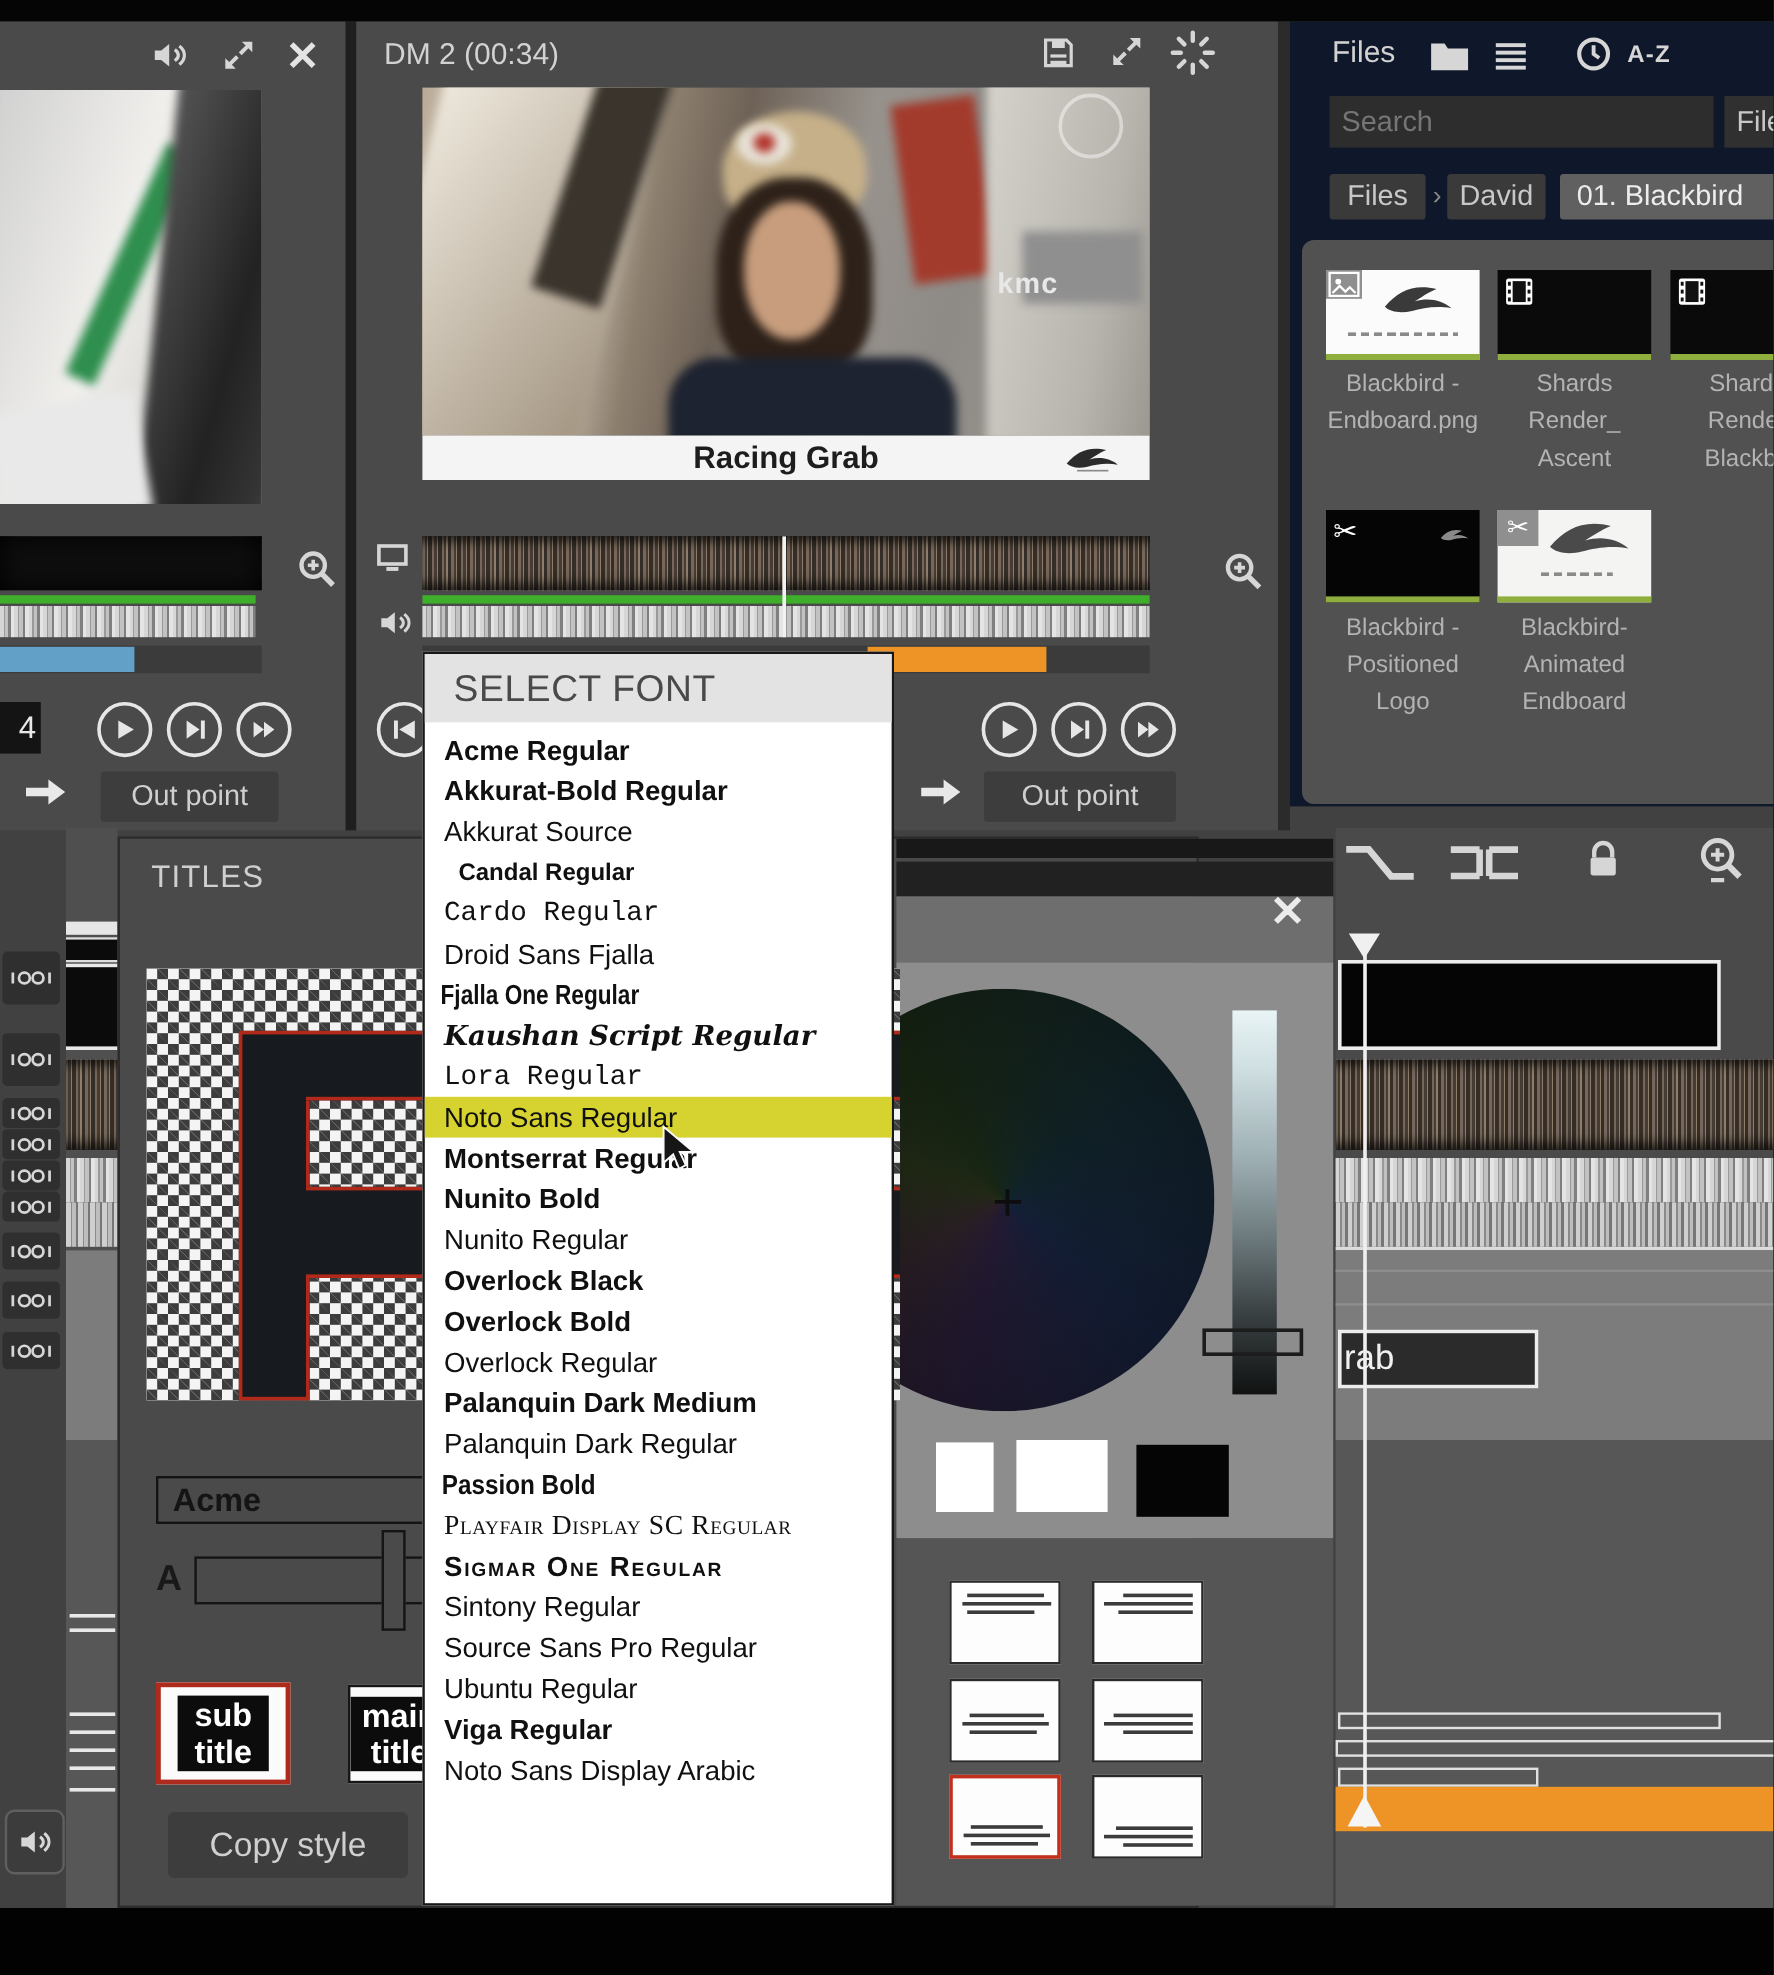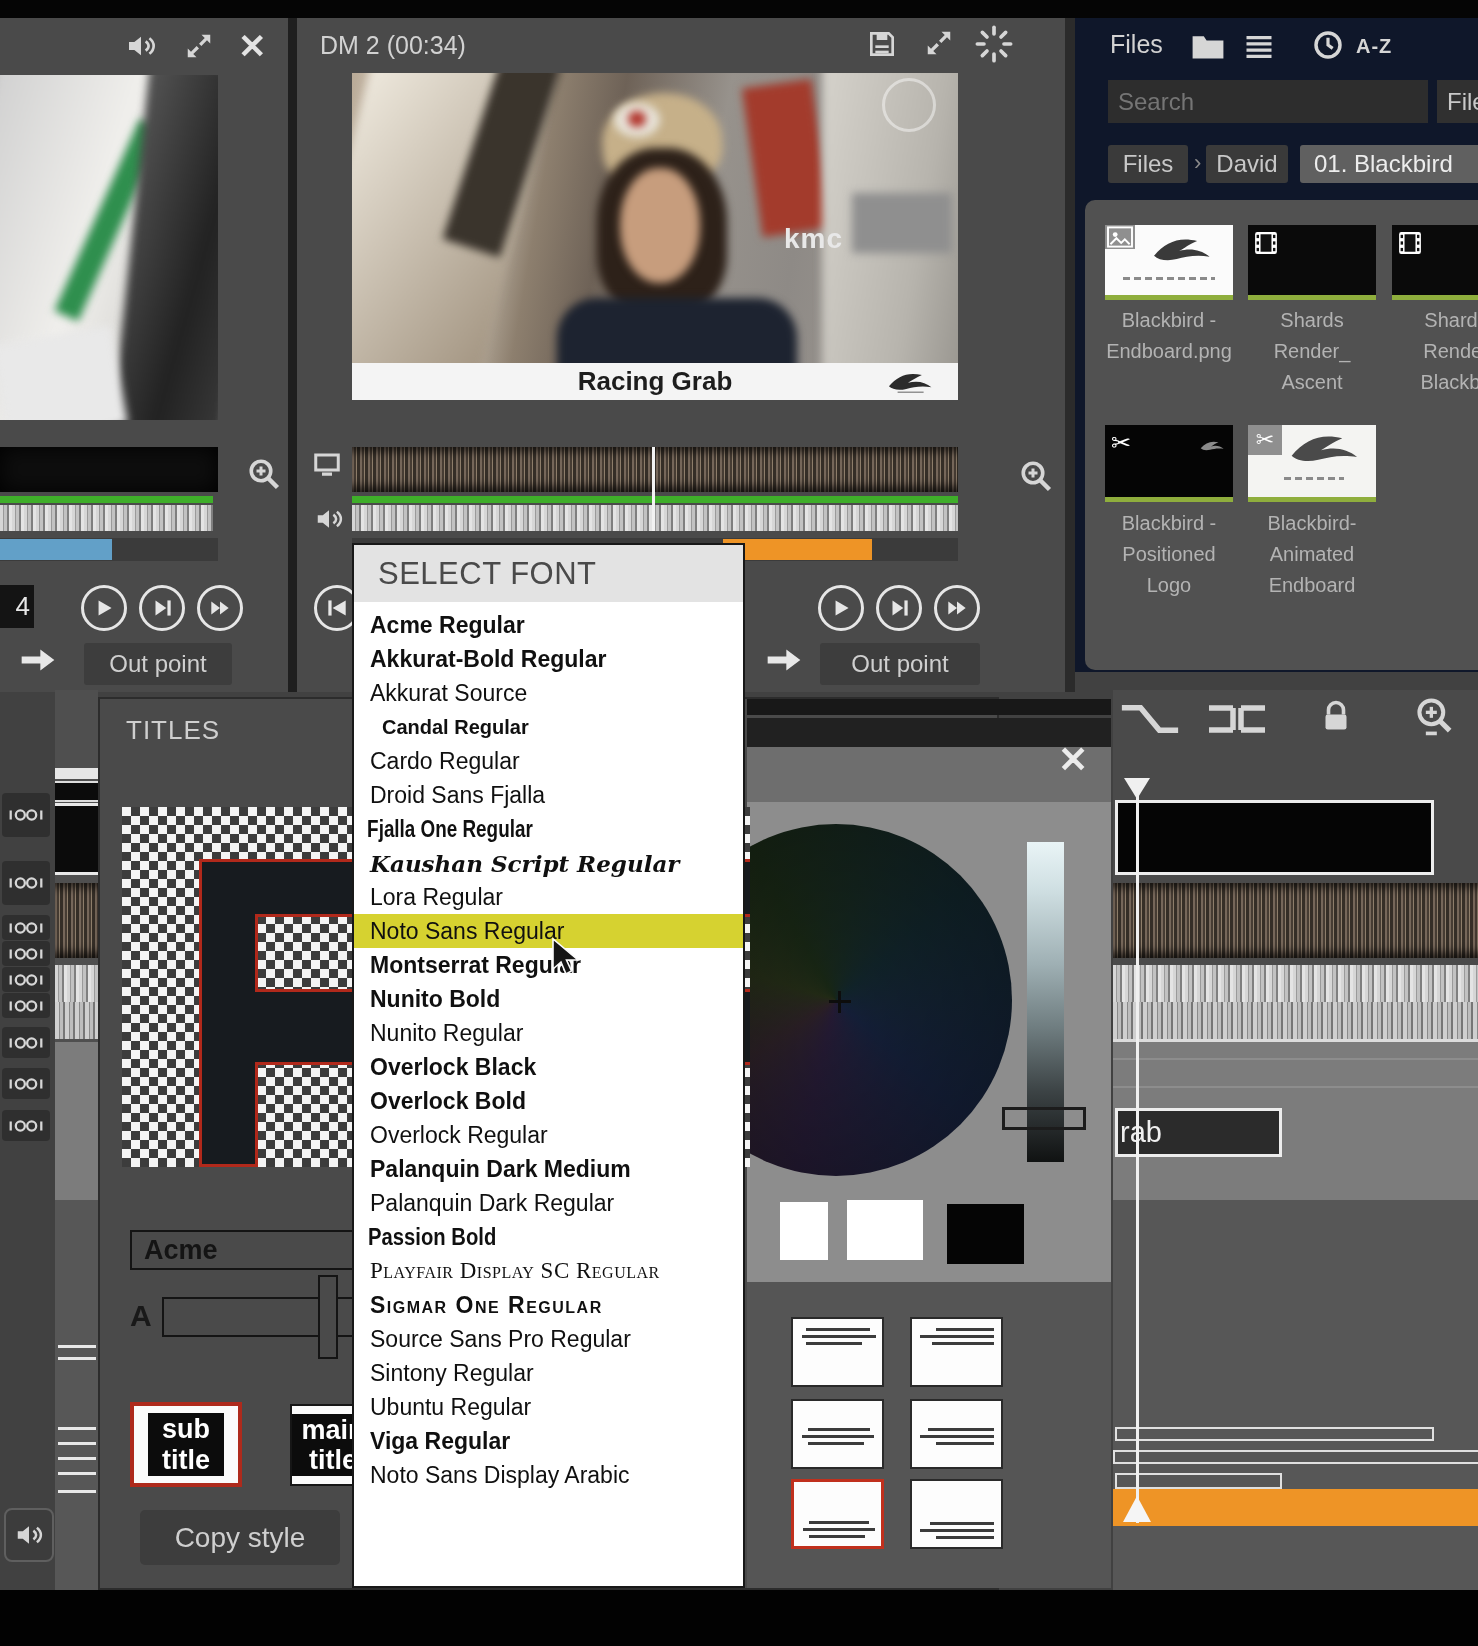--- a/index.html
+++ b/index.html
@@ -34,21 +34,21 @@
   .tlabel{color:#b3b3b3;font-size:20px;line-height:1.55;text-align:center;}
   .gunderline{position:absolute;left:0;bottom:0;width:100%;height:5px;background:#8fae3d;}
   .dashrow{height:3px;background:repeating-linear-gradient(90deg,#8a8a8a 0 7px,transparent 7px 11px);}
   
   #fontmenu{background:#fff;border:2px solid #181818;box-sizing:border-box;}
   #fontmenu .mhead{height:57px;background:#e3e3e3;color:#4a4a4a;font-size:31px;display:flex;align-items:center;padding-left:24px;letter-spacing:.5px;}
   #fontmenu ul{list-style:none;margin:6px 0 0 0;padding:0;}
   #fontmenu li{height:34px;display:flex;align-items:center;padding:0 16px;font-size:23px;color:#101010;white-space:nowrap;}
   .hl{background:#d6d230;}
   .w5{font-weight:500}.w6{font-weight:600}.w7{font-weight:700}.w8{font-weight:800}
-  .serif{font-family:Liberation Sans, sans-serif;font-size:24px;}
+  .serif{font-family:Liberation Mono, monospace;font-size:24px;}
   .f-kaushan{font-family:"DejaVu Serif",serif;font-style:italic;font-weight:600;}
   .f-fjalla{font-weight:700;transform:scaleX(.82);transform-origin:left center;font-size:25px;}
   .f-passion{font-weight:700;transform:scaleX(.88);transform-origin:left center;font-size:20px;}
   .f-playfair{font-family:"Liberation Serif",serif;font-variant:small-caps;font-size:25px;letter-spacing:.5px;}
   .f-sigmar{font-weight:900;font-variant:small-caps;letter-spacing:1.5px;font-size:24px;}
   .f-overlock{color:#4f4f4f;}
   
   .card{background:#fdfdfd;border:2px solid #2a2a2a;box-sizing:border-box;padding:5px 7px;display:flex;flex-direction:column;}
   .card .ln{height:3px;background:#3c3c3c;margin-top:4px;}
   .track-ic{background:#2f2f2f;border-radius:4px;display:flex;align-items:center;justify-content:center;color:#d6d6d6;}
@@ -164,21 +164,21 @@
       <div class="abs" style="left:470px;top:-20px;width:150px;height:380px;background:linear-gradient(100deg,#d6d3cc,#b7b4ad 60%,#8f8c86);"></div>
       <div class="abs" style="left:500px;top:120px;width:100px;height:60px;background:#8f8f8f;"></div>
       <div class="abs" style="left:250px;top:20px;width:120px;height:95px;background:#c6b089;border-radius:50% 50% 40% 40%;transform:rotate(-4deg);"></div>
       <div class="abs" style="left:262px;top:30px;width:46px;height:34px;background:#e8e4da;border-radius:50%;"></div>
       <div class="abs" style="left:276px;top:38px;width:18px;height:16px;background:#b03028;border-radius:50%;"></div>
       <div class="abs" style="left:245px;top:75px;width:130px;height:165px;background:#2d2119;border-radius:45% 45% 35% 35%;"></div>
       <div class="abs" style="left:268px;top:95px;width:80px;height:115px;background:#c79d7d;border-radius:48%;"></div>
       <div class="abs" style="left:205px;top:225px;width:240px;height:80px;background:#1d2330;border-radius:40px 40px 0 0;"></div>
     </div>
     <div class="abs" style="left:585px;top:60px;width:48px;height:48px;border:3px solid rgba(255,255,255,.45);border-radius:50%;"></div>
-    <div class="abs" style="left:487px;top:205px;color:#e8e8e8;font-size:28px;font-weight:700;letter-spacing:1px;">kmc</div>
+    <div class="abs" style="left:534px;top:205px;color:#e8e8e8;font-size:24px;font-weight:700;letter-spacing:1px;">kmc</div>
 
     <div class="abs" style="left:55px;top:345px;width:606px;height:37px;background:#f4f4f4;display:flex;align-items:center;justify-content:center;">
       <span style="color:#1d1d1d;font-size:26px;font-weight:700;">Racing Grab</span>
       <span class="abs" style="left:528px;top:6px;width:56px;height:26px;">
         <svg viewBox="0 0 60 30" style="width:100%;height:100%">
             <path d="M8 20 C18 8 30 3 46 7 C39 10 35 13 30 16 C40 13 50 15 57 21 C45 19 36 21 28 23 C20 25 12 24 8 20 Z" fill="#2b2b2b"></path>
             <rect x="18" y="26" width="30" height="1.6" fill="#8a8a8a"></rect>
           </svg>
       </span>
     </div>
@@ -593,22 +593,22 @@
       <li class="w7">Nunito Bold</li>
       <li>Nunito Regular</li>
       <li class="w8">Overlock Black</li>
       <li class="w7">Overlock Bold</li>
       <li class="f-overlock">Overlock Regular</li>
       <li class="w7">Palanquin Dark Medium</li>
       <li class="w5">Palanquin Dark Regular</li>
       <li class="f-passion">Passion Bold</li>
       <li class="f-playfair">Playfair Display SC Regular</li>
       <li class="f-sigmar">Sigmar One Regular</li>
+      <li>Sintony Regular</li>
       <li>Source Sans Pro Regular</li>
-      <li>Sintony Regular</li>
       <li>Ubuntu Regular</li>
       <li class="w7">Viga Regular</li>
       <li>Noto Sans Display Arabic</li>
     </ul>
   </div>
 
   <div class="abs" style="left:551px;top:938px;width:30px;height:40px;z-index:60;">
     <svg viewBox="0 0 30 40" style="width:100%;height:100%">
         <polygon points="2,1 2,31 10,24 15,36 20.5,33 15.5,22 27,22" fill="#161616" stroke="#fafafa" stroke-width="1.6"></polygon>
       </svg>

